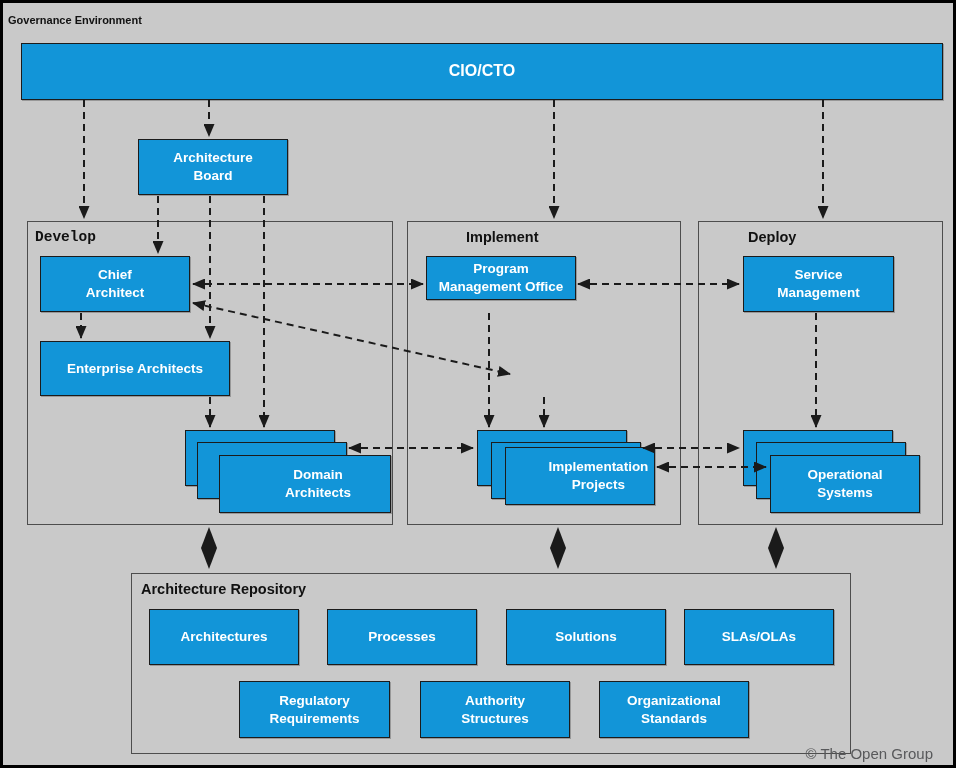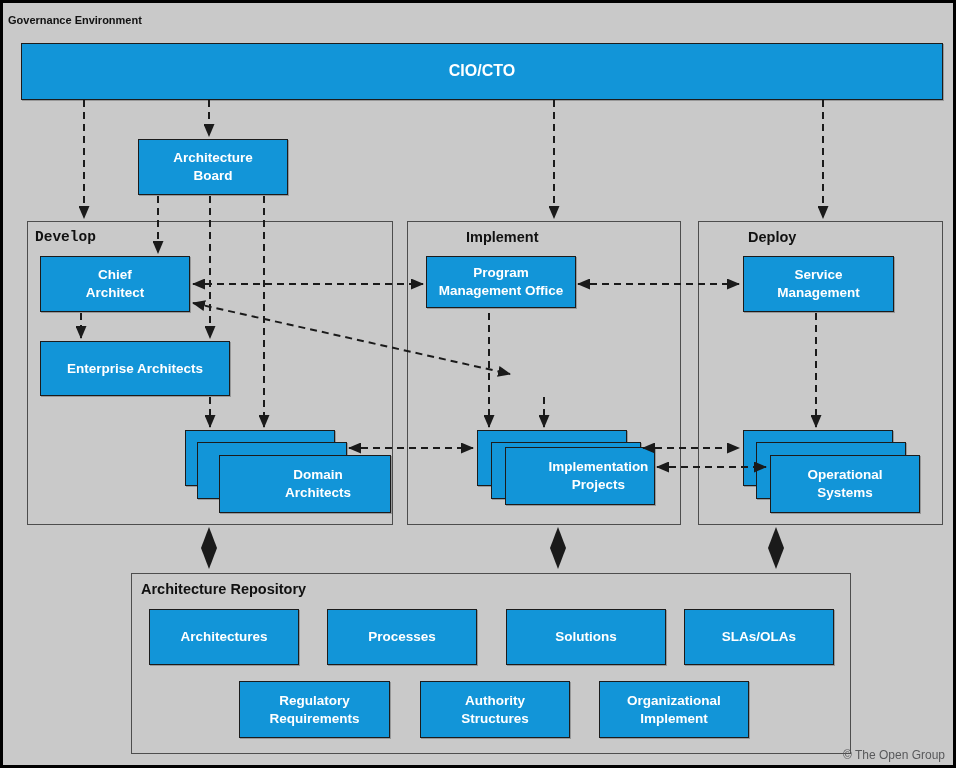--- a/index.html
+++ b/index.html
@@ -30,21 +30,21 @@
   .section{
     position:absolute;box-sizing:border-box;border:1px solid var(--section-border);
   }
   .seclabel{
     position:absolute;font-size:14.5px;font-weight:bold;color:#111;white-space:nowrap;
   }
   .overlay{
     position:absolute;left:0;top:0;width:950px;height:762px;pointer-events:none;
   }
   .copyright{
-    position:absolute;right:8px;bottom:3px;font-size:12px;color:var(--copyright);
+    position:absolute;right:20px;bottom:3px;font-size:15px;color:var(--copyright);
   }
 </style>
 </head>
 <body>
 
 <div class="canvas">
 
   <div class="title">Governance Environment</div>
 
   <div class="bluebox cio" style="left:18px;top:40px;width:922px;height:57px;">CIO/CTO</div>
@@ -65,21 +65,21 @@
 Architect</div>
   <div class="bluebox" style="left:37px;top:338px;width:190px;height:55px;">Enterprise Architects</div>
 
   <div>
     <div class="bluebox" style="left:182px;top:427px;width:150px;height:56px;"></div>
     <div class="bluebox" style="left:194px;top:439px;width:150px;height:57px;"></div>
     <div class="bluebox" style="left:216px;top:452px;width:172px;height:58px;padding-left:26px;">Domain
 Architects</div>
   </div>
 
-  <div class="bluebox" style="left:423px;top:253px;width:150px;height:52px;">Program
+  <div class="bluebox" style="left:423px;top:253px;width:150px;height:44px;">Program
 Management Office</div>
 
   <div>
     <div class="bluebox" style="left:474px;top:427px;width:150px;height:56px;"></div>
     <div class="bluebox" style="left:488px;top:439px;width:150px;height:57px;"></div>
     <div class="bluebox" style="left:502px;top:444px;width:150px;height:58px;padding-left:37px;">Implementation
 Projects</div>
   </div>
 
   <div class="bluebox" style="left:740px;top:253px;width:151px;height:56px;">Service
@@ -98,21 +98,21 @@
   <div class="bluebox" style="left:146px;top:606px;width:150px;height:56px;">Architectures</div>
   <div class="bluebox" style="left:324px;top:606px;width:150px;height:56px;">Processes</div>
   <div class="bluebox" style="left:503px;top:606px;width:160px;height:56px;">Solutions</div>
   <div class="bluebox" style="left:681px;top:606px;width:150px;height:56px;">SLAs/OLAs</div>
 
   <div class="bluebox" style="left:236px;top:678px;width:151px;height:57px;">Regulatory
 Requirements</div>
   <div class="bluebox" style="left:417px;top:678px;width:150px;height:57px;">Authority
 Structures</div>
   <div class="bluebox" style="left:596px;top:678px;width:150px;height:57px;">Organizational
-Implement</div>
+Standards</div>
 
   <svg class="overlay" viewBox="0 0 950 762">
     <defs>
       <marker id="ah" markerUnits="userSpaceOnUse" markerWidth="13" markerHeight="11" refX="12" refY="5.5" orient="auto-start-reverse">
         <path d="M0,0 L13,5.5 L0,11 Z" style="fill:var(--line,#1a1a1a)"></path>
       </marker>
       <marker id="bh" markerUnits="userSpaceOnUse" markerWidth="21" markerHeight="16" refX="13" refY="8" orient="auto-start-reverse">
         <path d="M0,0 L21,8 L0,16 Z" style="fill:var(--line,#1a1a1a)"></path>
       </marker>
     </defs>

